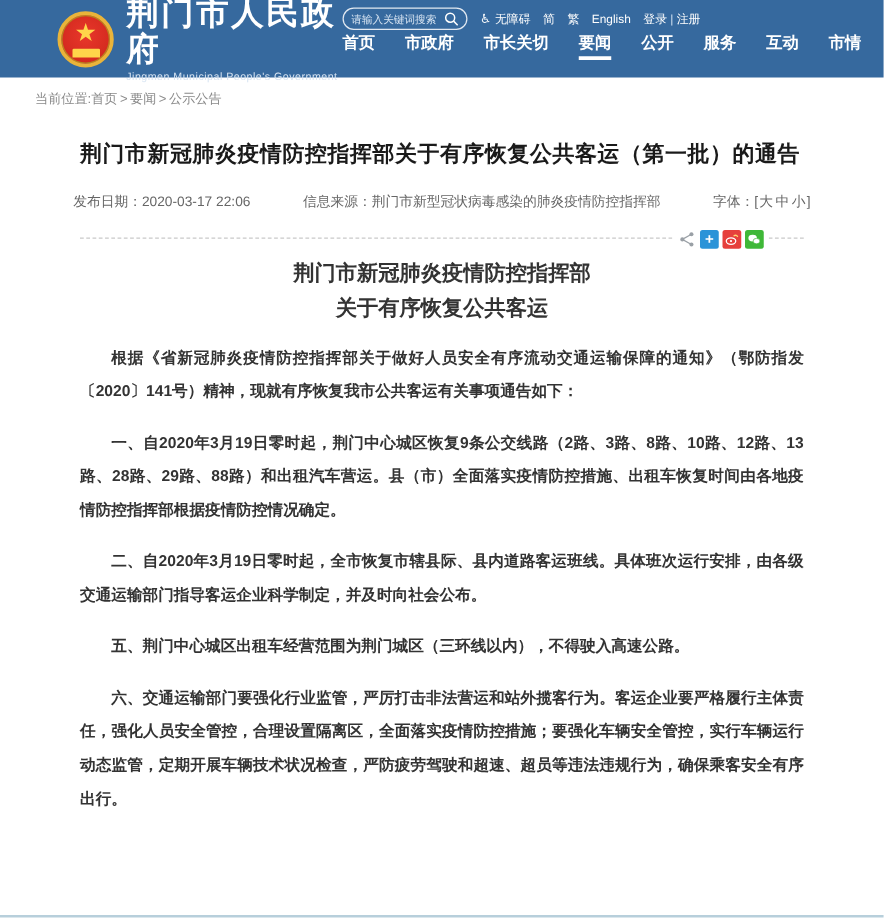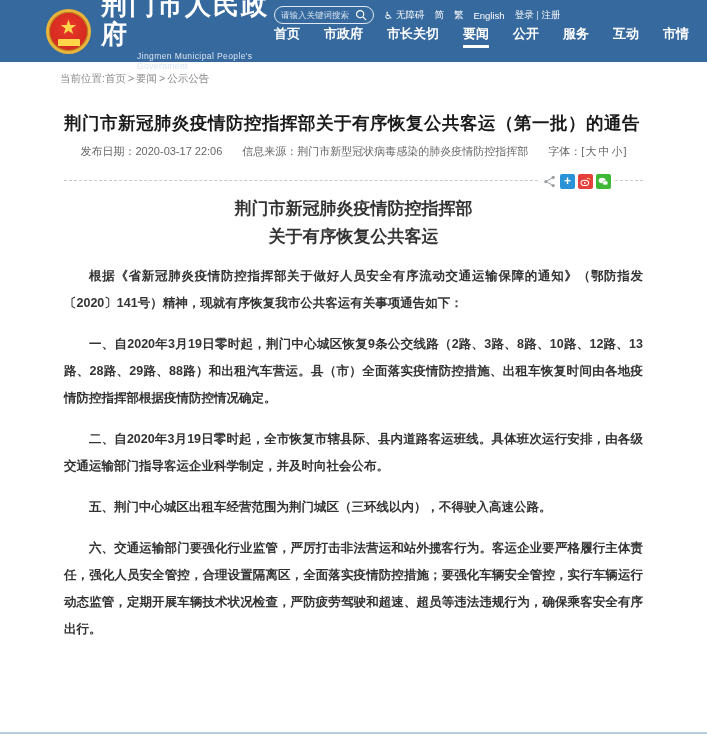--- a/index.html
+++ b/index.html
@@ -24,21 +24,21 @@
   }
   .emblem .star {
     position:absolute; left:50%; top:40%; transform:translate(-50%,-50%);
     color:#ffd54a; font-size:20px; line-height:1;
   }
   .emblem .gate {
     position:absolute; left:50%; bottom:5px; transform:translateX(-50%);
     width:22px; height:7px; background:#ffd54a; border-radius:1px 1px 0 0;
   }
   .brand-text .cn { color:#fff; font-size:26px; font-weight:bold; letter-spacing:2px; line-height:1.1; }
-  .brand-text .en { color:#d7e4f2; font-size:8.5px; letter-spacing:0.4px; margin-top:2px;margin-left:36px; }
+  .brand-text .en { color:#d7e4f2; font-size:8.5px; letter-spacing:0.4px; margin-top:2px; }
 
   .header-right { display:flex; flex-direction:column; justify-content:space-between; padding:6px 0 8px; }
   .utility { display:flex; align-items:center; gap:10px; color:#fff; font-size:9.5px; }
   .search-box {
     display:flex; align-items:center; justify-content:space-between;
     width:100px; height:18px; border:1px solid rgba(255,255,255,.85);
     border-radius:9px; padding:0 6px; background:transparent;
   }
   .search-box input {
     background:transparent; border:none; outline:none; color:#eaf2fa;
@@ -53,34 +53,34 @@
 
   .nav { display:flex; align-items:flex-end; gap:24px; padding-bottom:6px; }
   .nav-item {
     color:#fff; font-size:13px; font-weight:bold; cursor:pointer;
     padding-bottom:4px; border-bottom:3px solid transparent; line-height:1.1; white-space:nowrap;
   }
   .nav-item.active { border-bottom-color:#ffffff; }
 
   
   .breadcrumb {
-    padding:10px 0 0 60px; font-size:10.5px; color:#8a8a8a; height:28px;
+    padding:10px 0 0 28px; font-size:10.5px; color:#8a8a8a; height:28px;
   }
   .breadcrumb .crumb { cursor:pointer; }
   .breadcrumb .sep { margin:0 2px; }
 
   
   .article { padding:22px 64px 0; }
   .article-title {
     font-size:17.5px; font-weight:bold; color:#1a1a1a;
     letter-spacing:0.5px; line-height:1.35;
   }
   .article-meta {
-    margin-top:8px; text-align:center; font-size:11px; color:#666;
-    display:flex; justify-content:center; gap:20px; white-space:nowrap;
+    margin-top:18px; text-align:center; font-size:11px; color:#666;
+    display:flex; justify-content:center; gap:42px; white-space:nowrap;
   }
   .font-sizer .opt { cursor:pointer; margin:0 1px; }
 
   .share-rule {
     margin-top:13px; border-bottom:1px dashed #c9c9c9; position:relative; height:9px;
   }
   .share-icons {
     position:absolute; right:28px; top:1px; display:flex; align-items:center; gap:3px;
     background:#fff; padding:0 4px; height:17px;
   }

